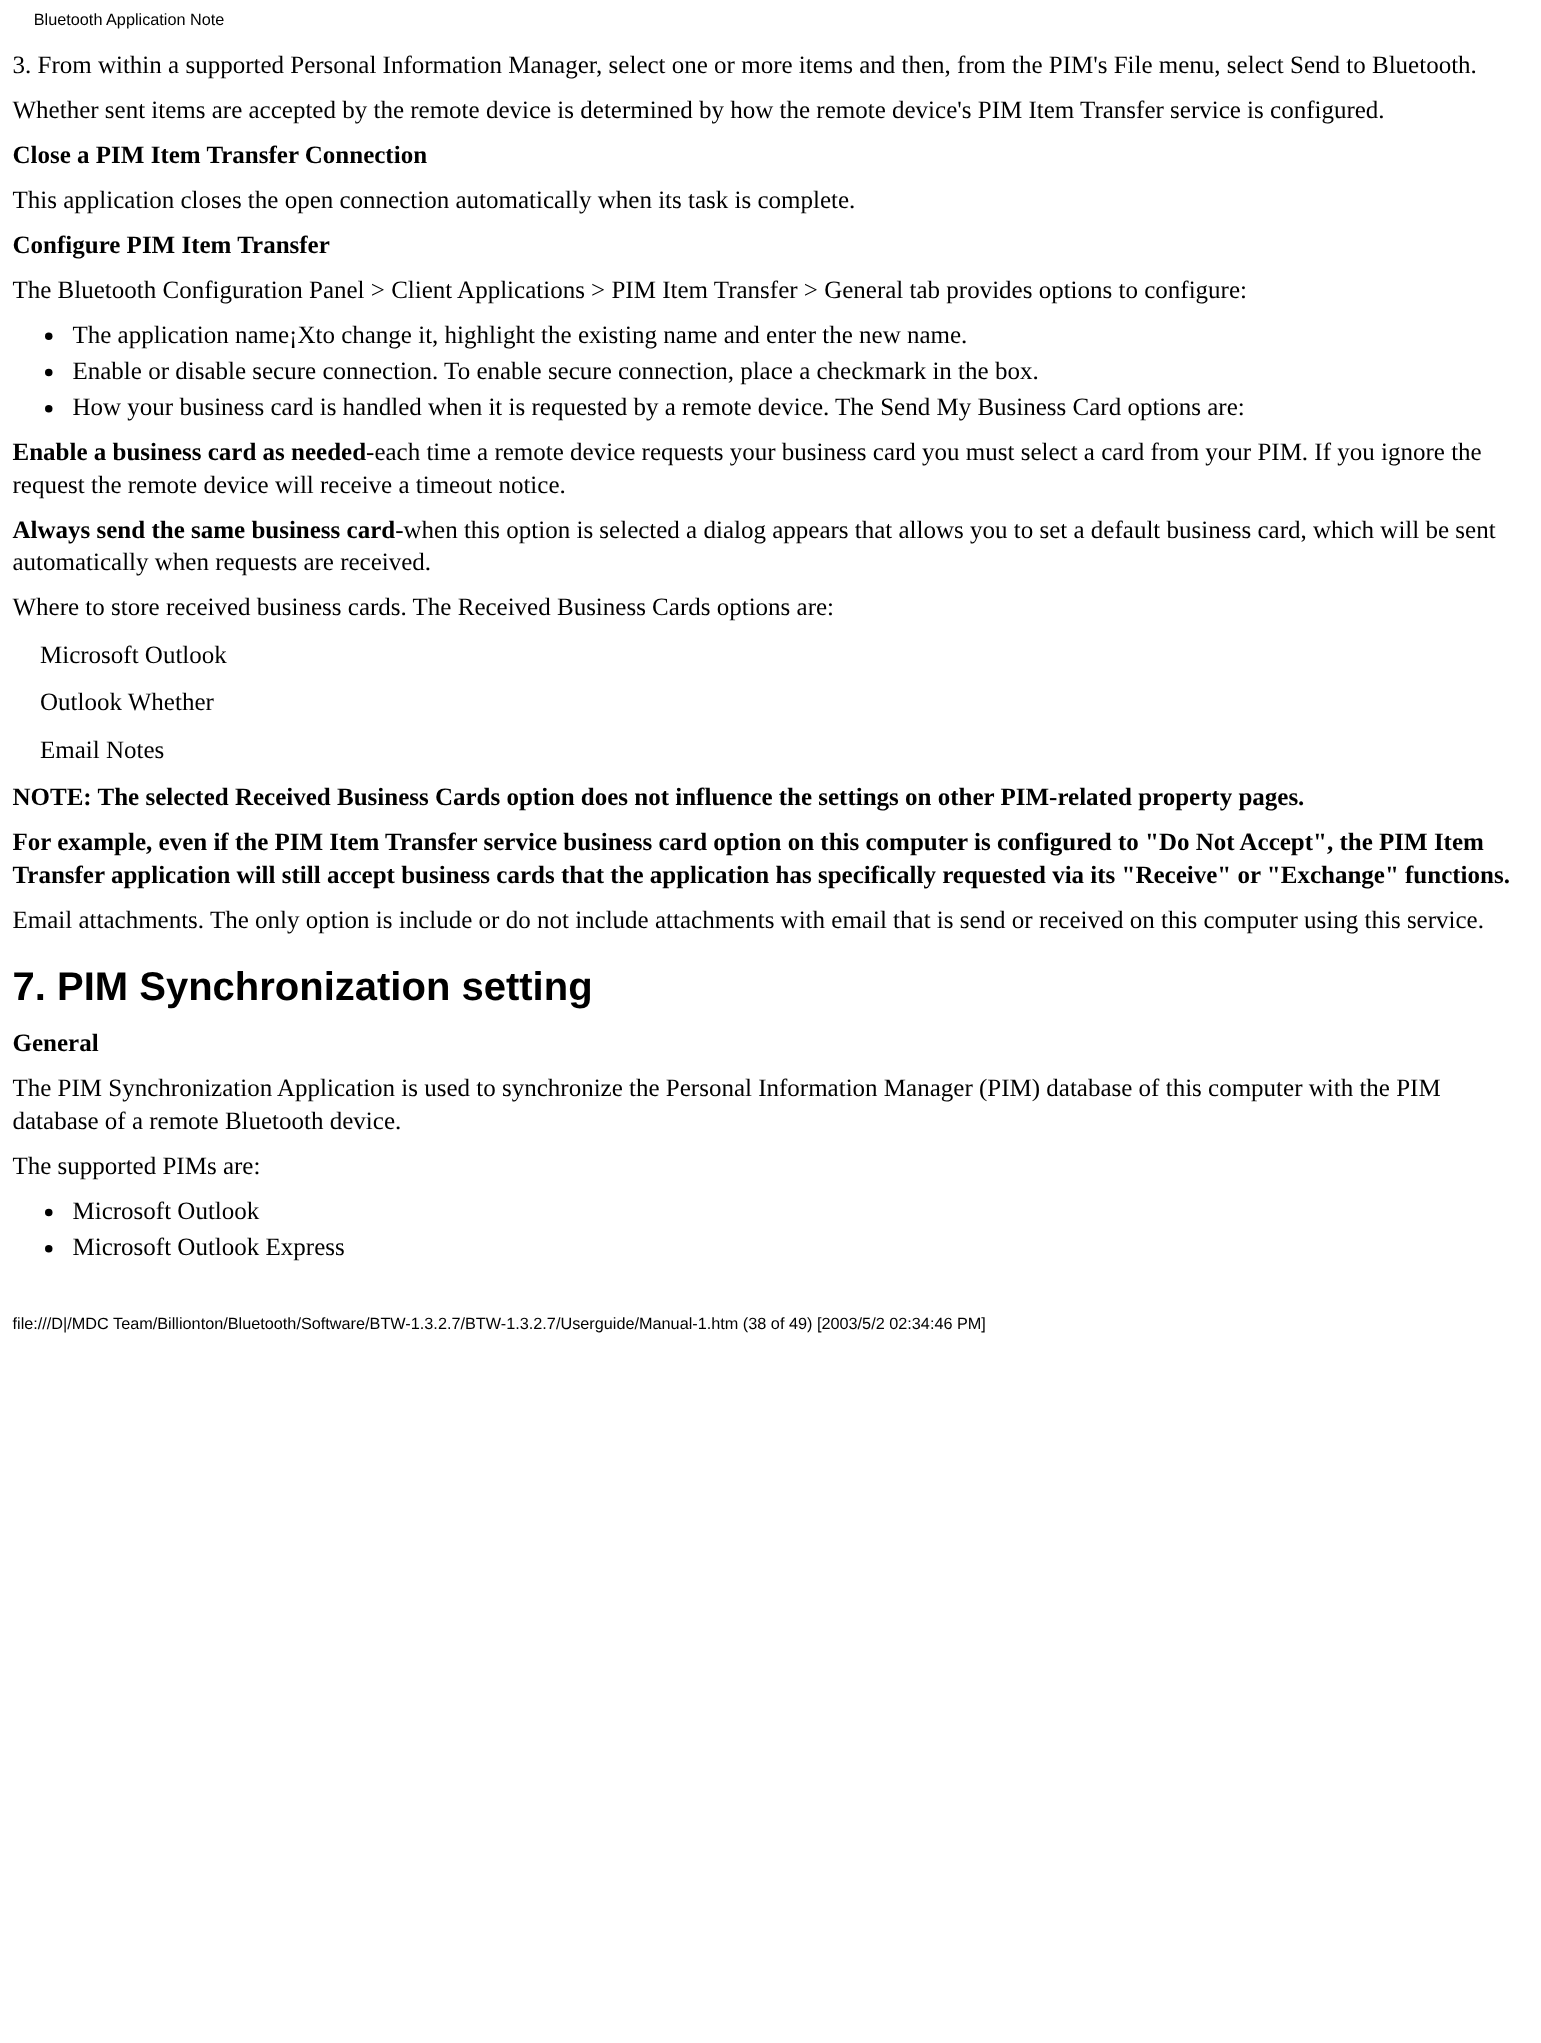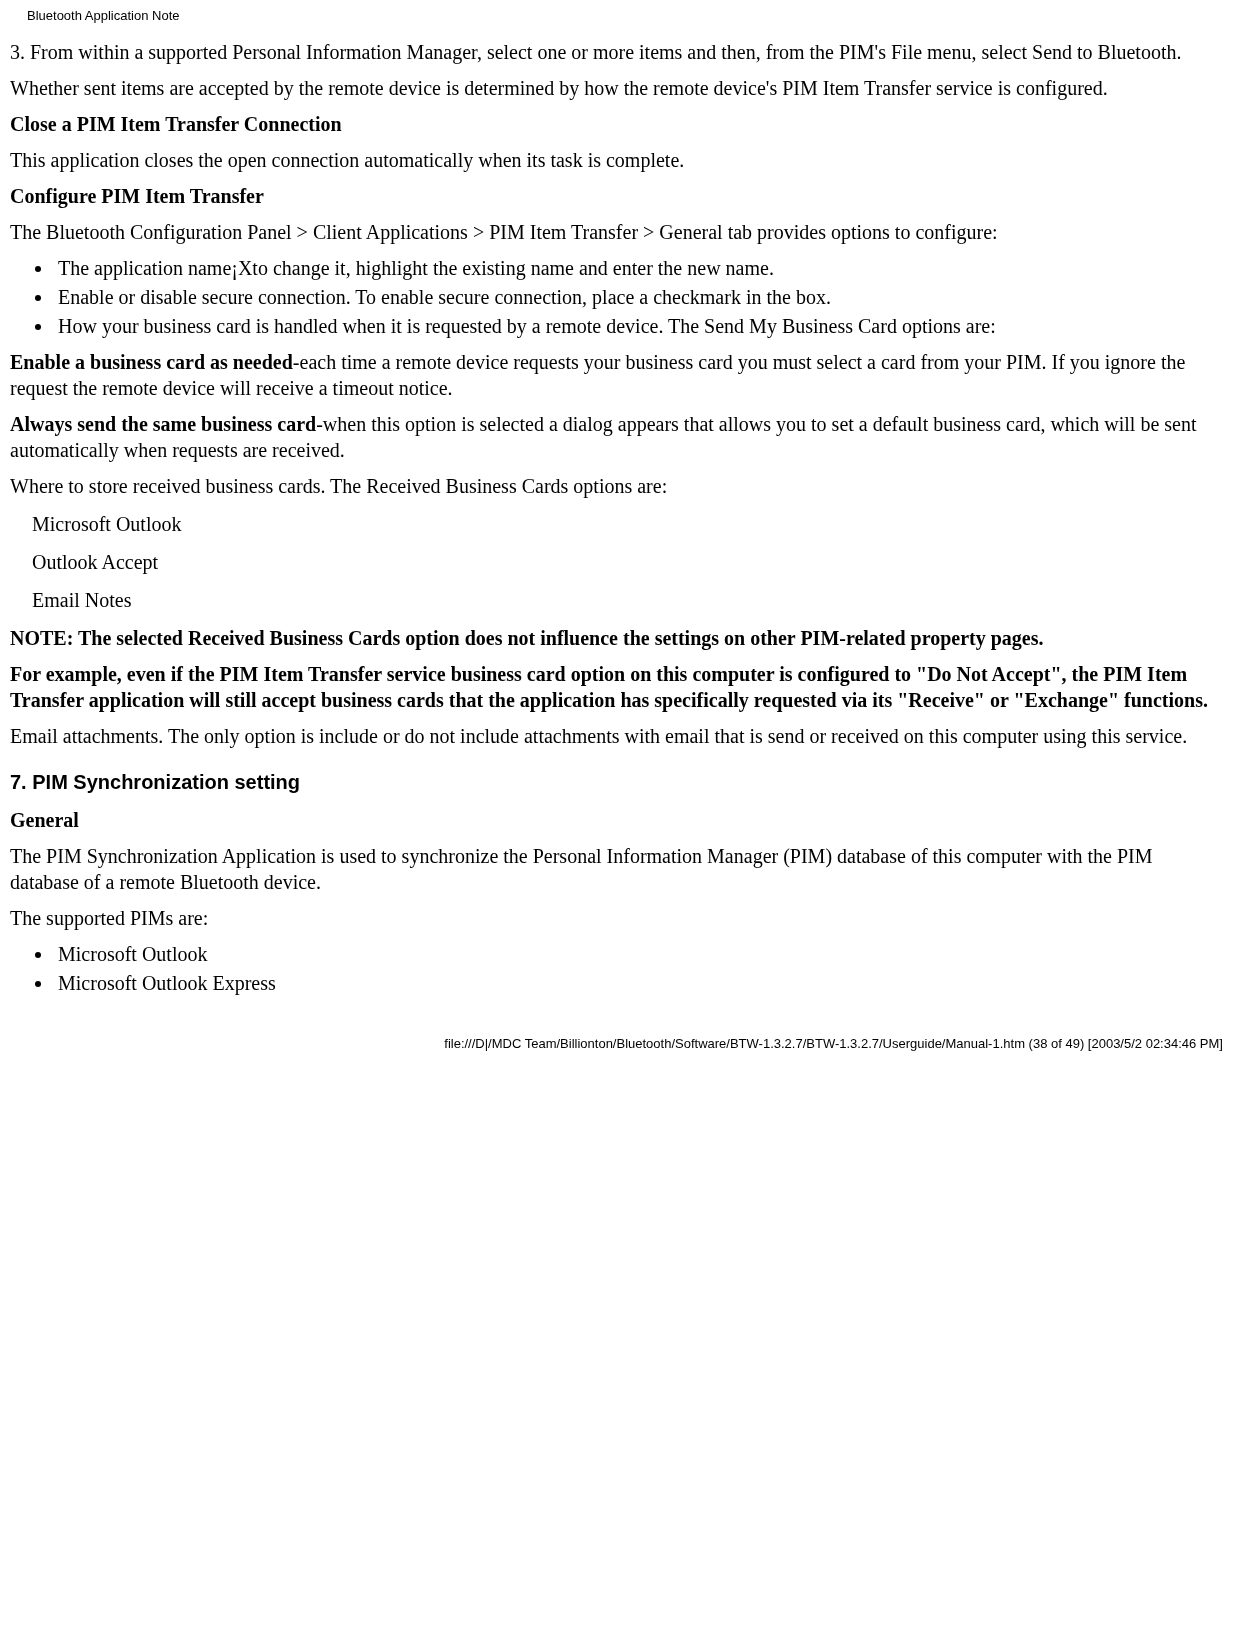--- a/index.html
+++ b/index.html
@@ -33,29 +33,28 @@
     padding-left: 4px;
   }
   .indent-list {
     margin: 8px 0 8px 22px;
   }
   .indent-list div {
     margin: 12px 0;
   }
   h2.sans {
     font-family: Arial, Helvetica, sans-serif;
-    font-size: 20px;
+    font-size: 32px;
     font-weight: bold;
     margin: 20px 0 12px 0;
   }
   .footer-small {
     font-family: Arial, Helvetica, sans-serif;
     font-size: 13px;
     margin-top: 40px;
-    text-align: right;
   }
   .italic {
   }
 </style>
 </head>
 <body>
 
 <div class="header-small">Bluetooth Application Note</div>
 
 <p>3. From within a supported Personal Information Manager, select one or more items and then, from the PIM's File menu, select Send to Bluetooth.</p>
@@ -77,21 +76,21 @@
 </ul>
 
 <p><span class="bold">Enable a business card as needed</span><span>-each time a remote device requests your business card you must select a card from your PIM. If you ignore the request the remote device will receive a timeout notice.</span></p>
 
 <p><span class="bold">Always send the same business card</span><span>-when this option is selected a dialog appears that allows you to set a default business card, which will be sent automatically when requests are received.</span></p>
 
 <p>Where to store received business cards. The Received Business Cards options are:</p>
 
 <div class="indent-list">
   <div> Microsoft Outlook</div>
-  <div> Outlook Accept</div>
+  <div> Outlook Whether</div>
   <div>Email Notes</div>
 </div>
 
 <p class="bold">NOTE: The selected Received Business Cards option does not influence the settings on other PIM-related property pages.</p>
 
 <p class="bold"><span>For example, even if the PIM Item Transfer </span><span class="italic">service</span><span> business card option on this computer is configured to "Do Not Accept", the PIM Item Transfer </span><span class="italic">application</span><span> will still accept business cards that the application has specifically requested via its "Receive" or "Exchange" functions.</span></p>
 
 <p>Email attachments. The only option is include or do not include attachments with email that is send or received on this computer using this service.</p>
 
 <h2 class="sans">7. PIM Synchronization setting</h2>

